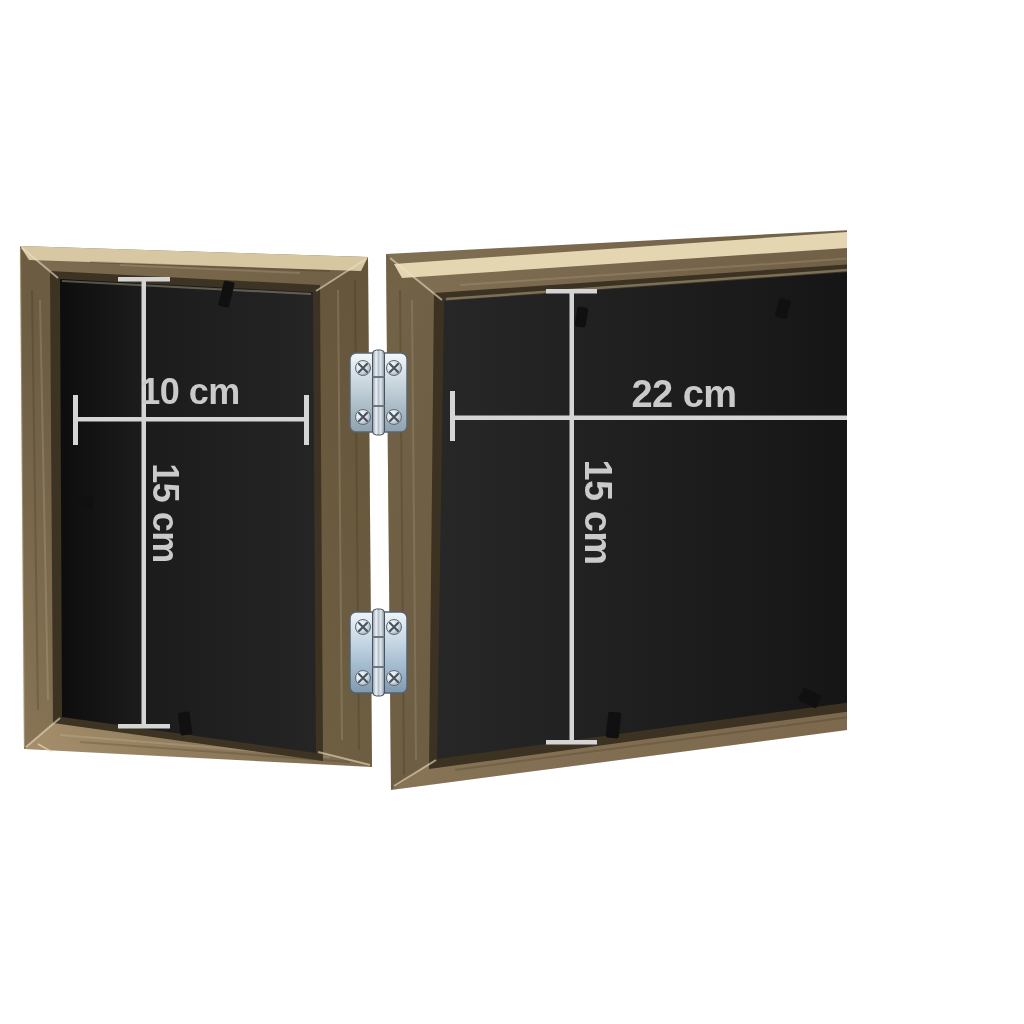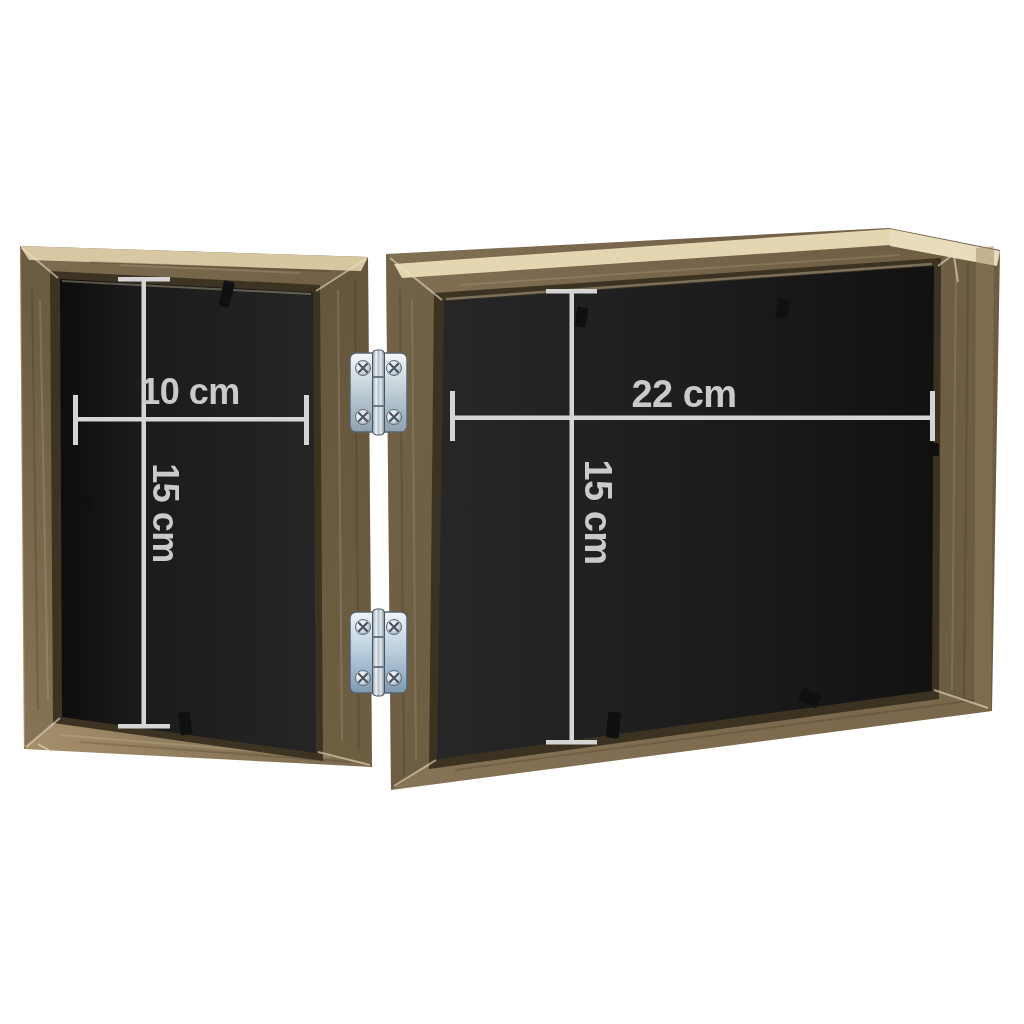--- a/index.html
+++ b/index.html
@@ -1,16 +1,16 @@
 <!DOCTYPE html>
 <html><head>
 <meta charset="utf-8">
 <style>
   html,body{margin:0;padding:0;background:#ffffff;}
-  .stage{position:relative;width:1024px;height:1024px;background:#ffffff;overflow:hidden;
+  .stage{position:relative;width:847px;height:1024px;background:#ffffff;overflow:hidden;
          font-family:"Liberation Sans", sans-serif;}
   svg{position:absolute;inset:0;display:block;}
   .dim-label{font-family:"Liberation Sans", sans-serif;font-weight:bold;letter-spacing:-0.5px;}
   .lbl-36{font-size:36px;}
   .lbl-38{font-size:38px;}
 </style>
 </head>
 <body>
 
 <div class="stage">

